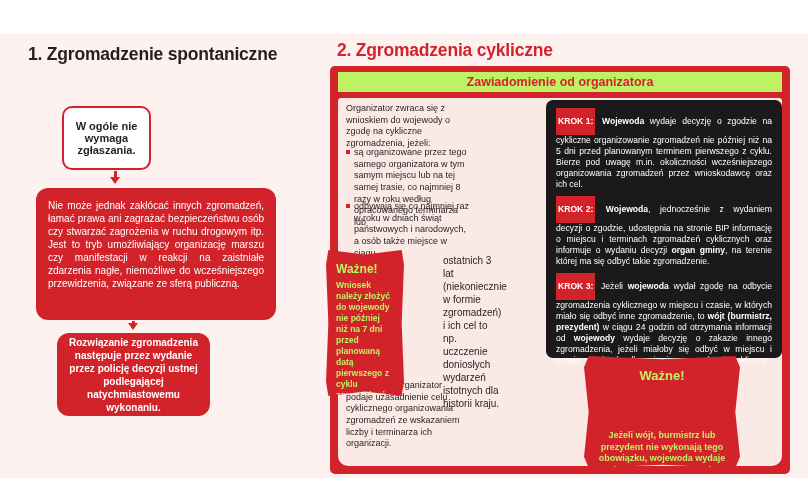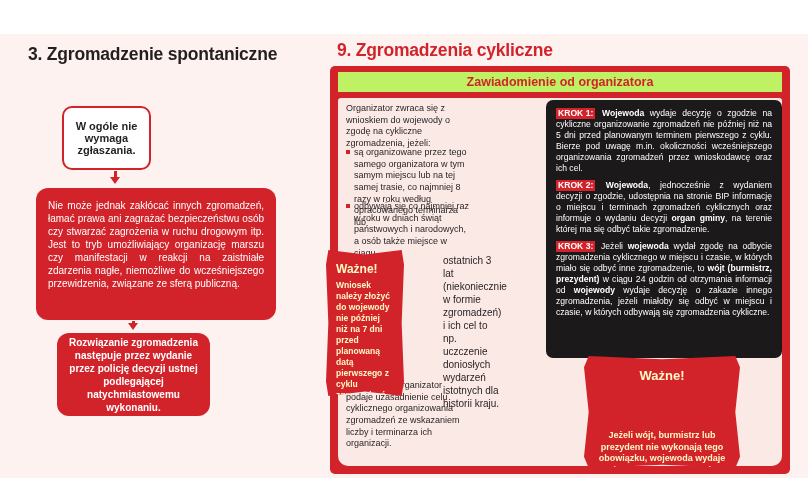--- a/index.html
+++ b/index.html
@@ -41,60 +41,60 @@
 
   .intro{position:absolute;left:346px;top:103px;width:124px;font-size:9px;font-weight:normal;color:var(--ink);line-height:1.3;}
   .bullet{position:absolute;font-size:9px;color:var(--ink);line-height:1.3;padding-left:8px;width:124px;}
   .b1{left:346px;top:147px;}
   .b2{left:346px;top:201px;}
   .sq{position:absolute;left:0;top:3px;width:4px;height:4px;background:var(--red);display:block;}
   .cont{position:absolute;left:408px;top:254px;width:58px;font-size:10px;color:var(--ink);line-height:1.3;margin-left:35px;}
   .footer-para{position:absolute;left:346px;top:380px;width:124px;font-size:9px;color:var(--ink);line-height:1.3;}
 
   
-  .wazne{position:absolute;background:var(--red);color:#fef9c3;
+  .wazne{position:absolute;background:var(--red);color:#bef264;
        clip-path:polygon(3% 0%,50% 3%,97% 0%,100% 10%,97% 50%,100% 90%,97% 100%,50% 97%,3% 100%,0% 90%,3% 50%,0% 10%);}
   .wazne1{left:326px;top:250px;width:78px;height:146px;padding:12px 10px;z-index:5;}
   .wz-title{font-size:12px;font-weight:bold;margin-bottom:4px;}
   .wz-text{font-size:8.5px;font-weight:bold;line-height:1.3;}
   .wazne2{left:584px;top:356px;width:156px;height:112px;padding:12px 14px;text-align:center;z-index:5;}
   .wz-title2{font-size:13px;font-weight:bold;margin-bottom:4px;}
   .wz-text2{font-size:9px;font-weight:bold;line-height:1.3;margin-top:47px;}
 
   
   .duties{position:absolute;left:546px;top:100px;width:236px;height:258px;background:var(--dark);
        border-radius:7px;padding:8px 10px;color:#fff;}
   .duties-title{text-align:center;font-weight:bold;font-size:11px;margin-bottom:6px;}
   .step{font-size:8.6px;line-height:1.28;margin-bottom:6px;text-align:justify;}
-  .chip{display:inline-block;background:var(--red);color:#fff;font-weight:bold;padding:0 2px;margin-right:1px;}
+  .chip{display:inline-block;background:var(--red);color:#fff;font-weight:bold;padding:8px 2px;margin-right:1px;}
   .step b{font-weight:bold;}
 </style>
 </head>
 <body>
 
 <div class="canvas">
   <div class="pink-band"></div>
 
-  <h2 class="sp-title">3. Zgromadzenie spontaniczne</h2>
+  <h2 class="sp-title">1. Zgromadzenie spontaniczne</h2>
 
   <div class="flow-box fb1">
     <span>W ogóle nie wymaga zgłaszania.</span>
   </div>
 
   <div class="arrow ar1"></div>
 
   <div class="flow-box fb2">Nie może jednak zakłócać innych zgromadzeń, łamać prawa ani zagrażać bezpieczeństwu osób czy stwarzać zagrożenia w ruchu drogowym itp. Jest to tryb umożliwiający organizację marszu czy manifestacji w reakcji na zaistniałe zdarzenia nagłe, niemożliwe do wcześniejszego przewidzenia, związane ze sferą publiczną.</div>
 
   <div class="arrow ar2"></div>
 
   <div class="flow-box fb3">
     <span>Rozwiązanie zgromadzenia następuje przez wydanie przez policję decyzji ustnej podlegającej natychmiastowemu wykonaniu.</span>
   </div>
 
-  <h2 class="cy-title">9. Zgromadzenia cykliczne</h2>
+  <h2 class="cy-title">2. Zgromadzenia cykliczne</h2>
 
   <div class="panel"></div>
   <div class="panel-header">Zawiadomienie od organizatora</div>
   <div class="panel-inner"></div>
 
   <div class="intro">Organizator zwraca się z wnioskiem do wojewody o zgodę na cykliczne zgromadzenia, jeżeli:</div>
 
   <div class="bullet b1">
     <span class="sq"></span>
     <span>są organizowane przez tego samego organizatora w tym samym miejscu lub na tej samej trasie, co najmniej 8 razy w roku według opracowanego terminarza lub</span>

